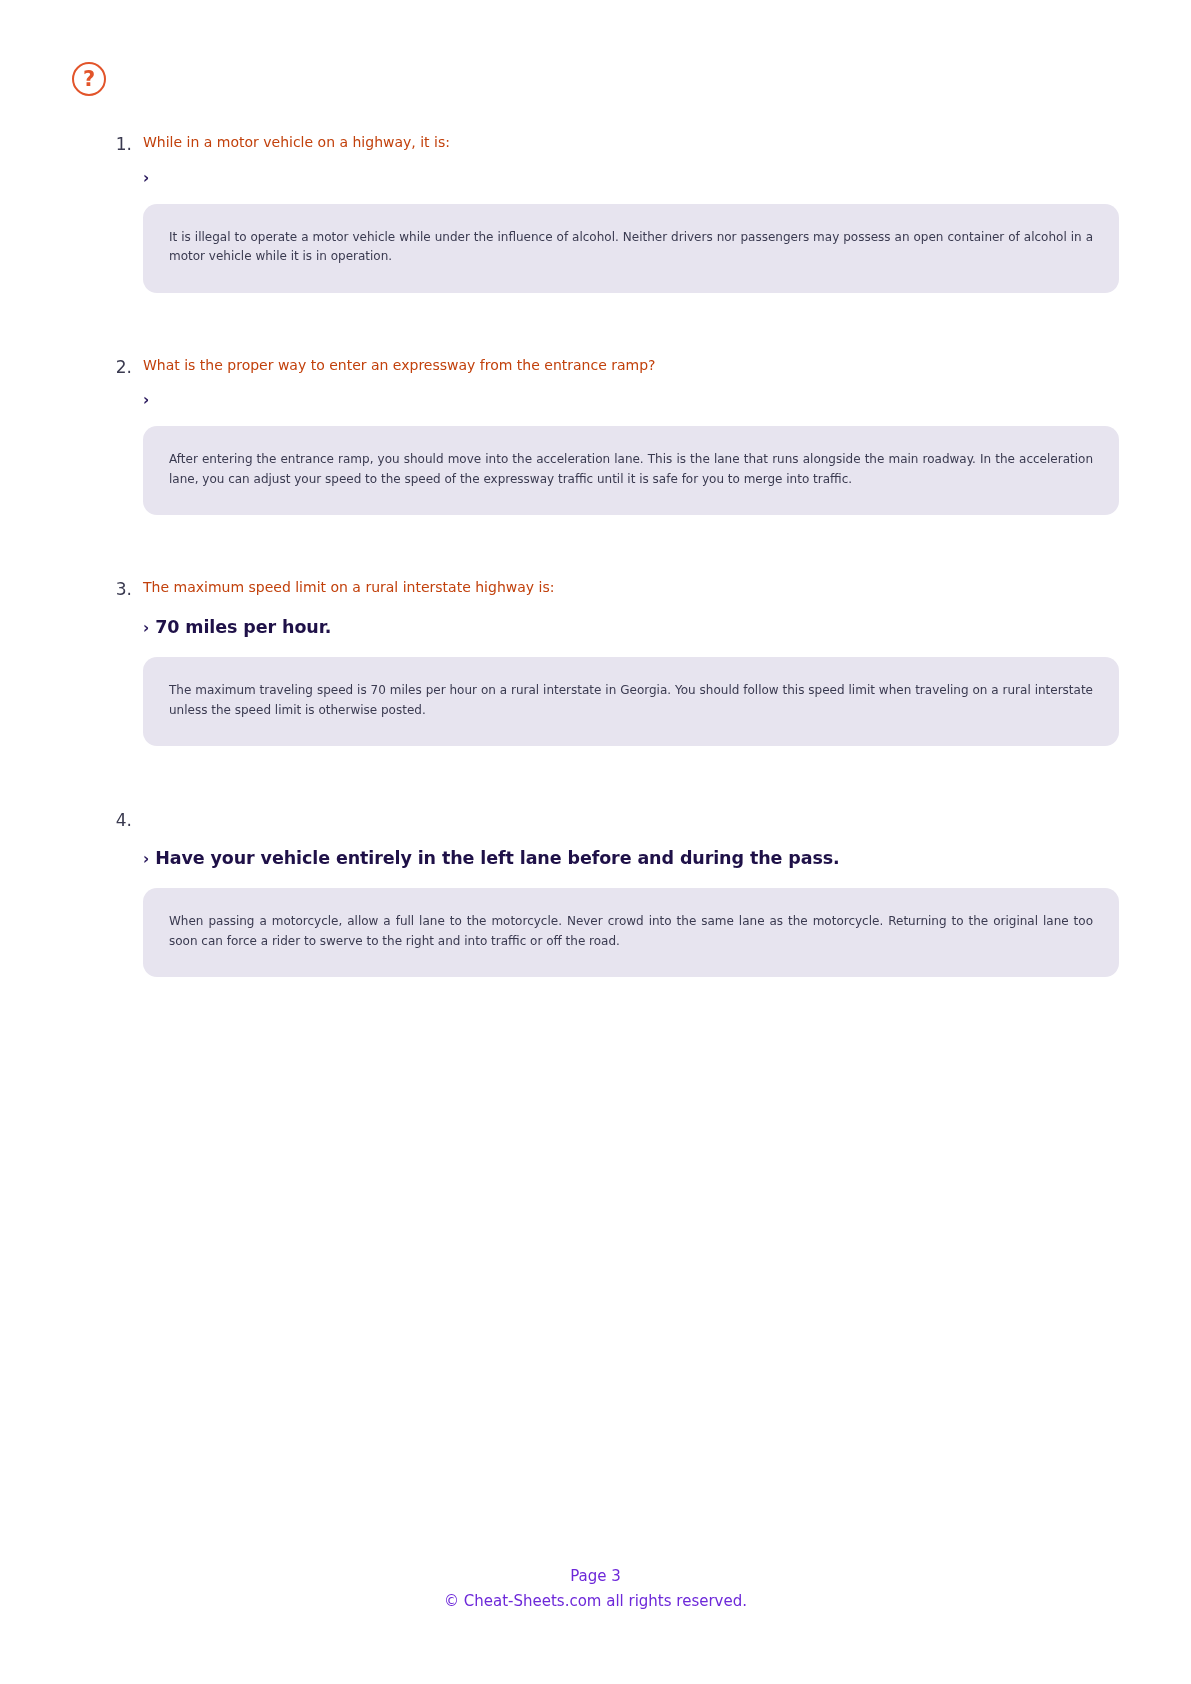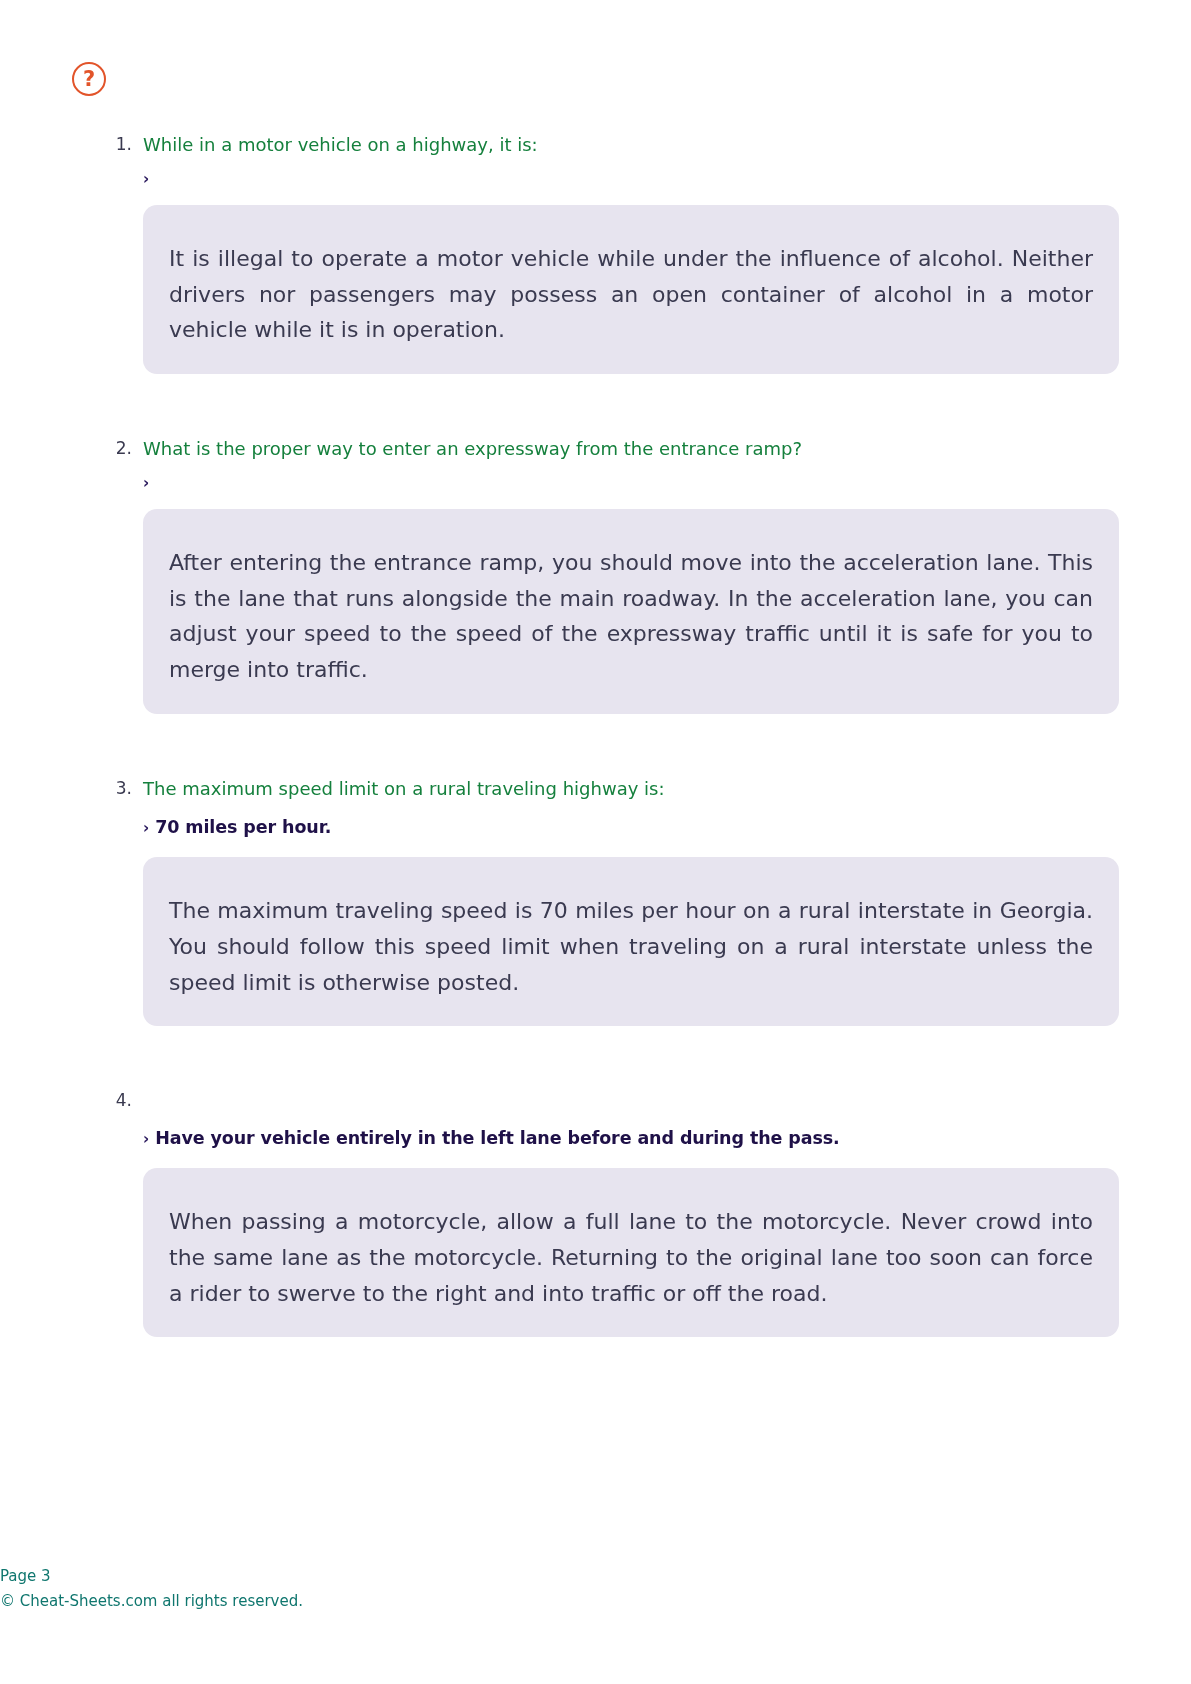--- a/index.html
+++ b/index.html
@@ -76,22 +76,22 @@
   }
   .q-num {
     font-size: 17px;
     color: #3a3a50;
     line-height: 1.45;
     min-width: 22px;
     text-align: right;
     flex: 0 0 auto;
   }
   .q-text {
-    font-size: 18px;
-    color: #15803d;
+    font-size: 14px;
+    color: #c2410c;
     line-height: 1.45;
     font-weight: 400;
   }
 
   .answer-row {
     display: flex;
     align-items: baseline;
     gap: 6px;
     margin: 14px 0 0 33px;
   }
@@ -106,35 +106,36 @@
     font-weight: 700;
     color: #1f1148;
     letter-spacing: -0.1px;
     line-height: 1.35;
   }
 
   .explanation {
     margin: 18px 0 0 33px;
     background: #e7e4ef;
     border-radius: 14px;
-    padding: 36px 26px 26px 26px;
-    font-size: 22px;
+    padding: 24px 26px 26px 26px;
+    font-size: 12px;
     line-height: 1.62;
     color: #3a3a50;
     text-align: justify;
     box-sizing: border-box;
   }
 
   
   .footer {
     position: absolute;
     left: 0;
     right: 0;
     bottom: 74px;
-    color: #0f766e;
+    text-align: center;
+    color: #6d28d9;
   }
   .footer-page {
     font-size: 15px;
     margin-bottom: 7px;
   }
   .footer-copy {
     font-size: 15px;
   }
 </style>
 </head>
@@ -166,21 +167,21 @@
       </div>
       <div class="answer-row">
         <span class="answer-chevron">›</span>
       </div>
       <div class="explanation">After entering the entrance ramp, you should move into the acceleration lane. This is the lane that runs alongside the main roadway. In the acceleration lane, you can adjust your speed to the speed of the expressway traffic until it is safe for you to merge into traffic.</div>
     </li>
 
     <li class="qa-item">
       <div class="q-row">
         <span class="q-num">3.</span>
-        <span class="q-text">The maximum speed limit on a rural traveling highway is:</span>
+        <span class="q-text">The maximum speed limit on a rural interstate highway is:</span>
       </div>
       <div class="answer-row">
         <span class="answer-chevron">›</span>
         <span class="answer-text">70 miles per hour.</span>
       </div>
       <div class="explanation">The maximum traveling speed is 70 miles per hour on a rural interstate in Georgia. You should follow this speed limit when traveling on a rural interstate unless the speed limit is otherwise posted.</div>
     </li>
 
     <li class="qa-item">
       <div class="q-row">

